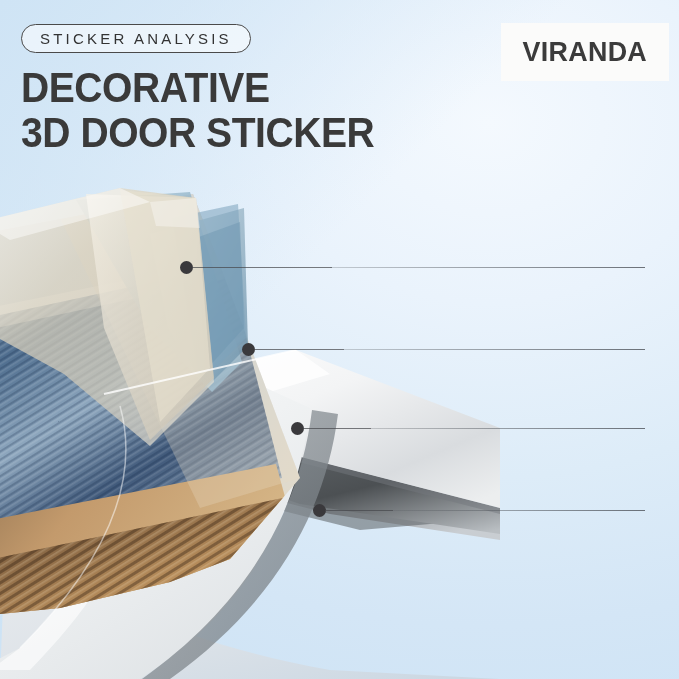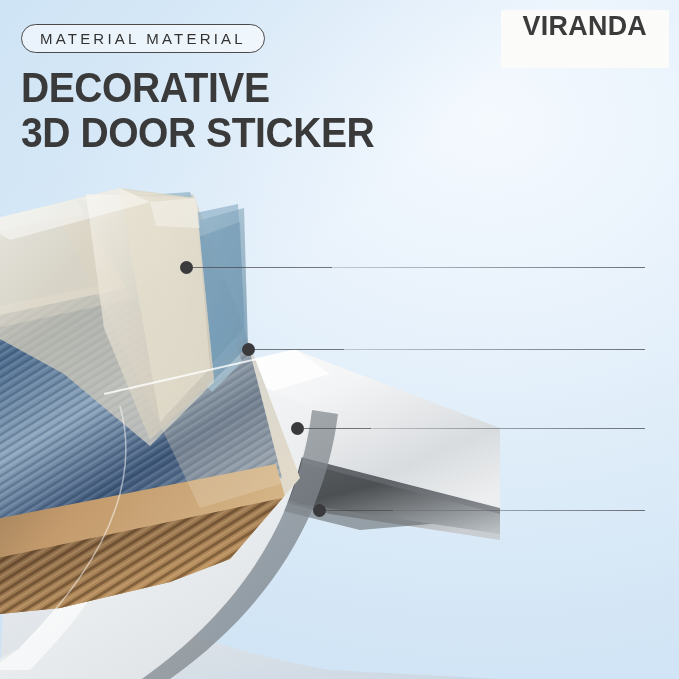--- a/index.html
+++ b/index.html
@@ -32,23 +32,23 @@
   }
   .title{
     position:absolute;left:21px;top:65px;
     color:#3a3a3a;font-weight:bold;
     font-size:42px;line-height:45px;letter-spacing:-0.5px;
     transform:scaleX(0.93);transform-origin:left top;
     white-space:nowrap;
   }
   .title .l2{display:block;}
   .logo-box{
-    position:absolute;left:501px;top:10px;width:168px;height:58px;
+    position:absolute;left:501px;top:23px;width:168px;height:58px;
     background:#fbfbfa;
-    display:flex;align-items:flex-start;justify-content:center;
+    display:flex;align-items:center;justify-content:center;
   }
   .logo-text{
     font-size:28px;font-weight:bold;color:#3b3b3b;letter-spacing:0.3px;
     transform:scaleX(0.96);
   }
 
   
   #art{position:absolute;left:0;top:178px;width:500px;height:501px;}
   #art svg{display:block;}
 
@@ -215,21 +215,21 @@
 
       <path d="M -20 44 L 120 10 L 150 24 L 10 62 Z" fill="#ffffff" opacity="0.45"></path>
       <path d="M 150 24 L 196 20 L 200 50 L 156 48 Z" fill="#ffffff" opacity="0.35"></path>
 
       <path d="M 104 216 L 296 172" stroke="#ffffff" stroke-width="2" fill="none" opacity="0.8"></path>
       <path d="M 120 228 C 140 300 110 380 20 470" stroke="#ffffff" stroke-width="1.5" fill="none" opacity="0.5"></path>
     </svg>
   </div>
 
   <div class="badge">
-    <span>MATERIAL MATERIAL</span>
+    <span>STICKER ANALYSIS</span>
   </div>
 
   <div class="title">
     <span>DECORATIVE</span>
     <span class="l2">3D DOOR STICKER</span>
   </div>
 
   <div class="logo-box">
     <span class="logo-text">VIRANDA</span>
   </div>

